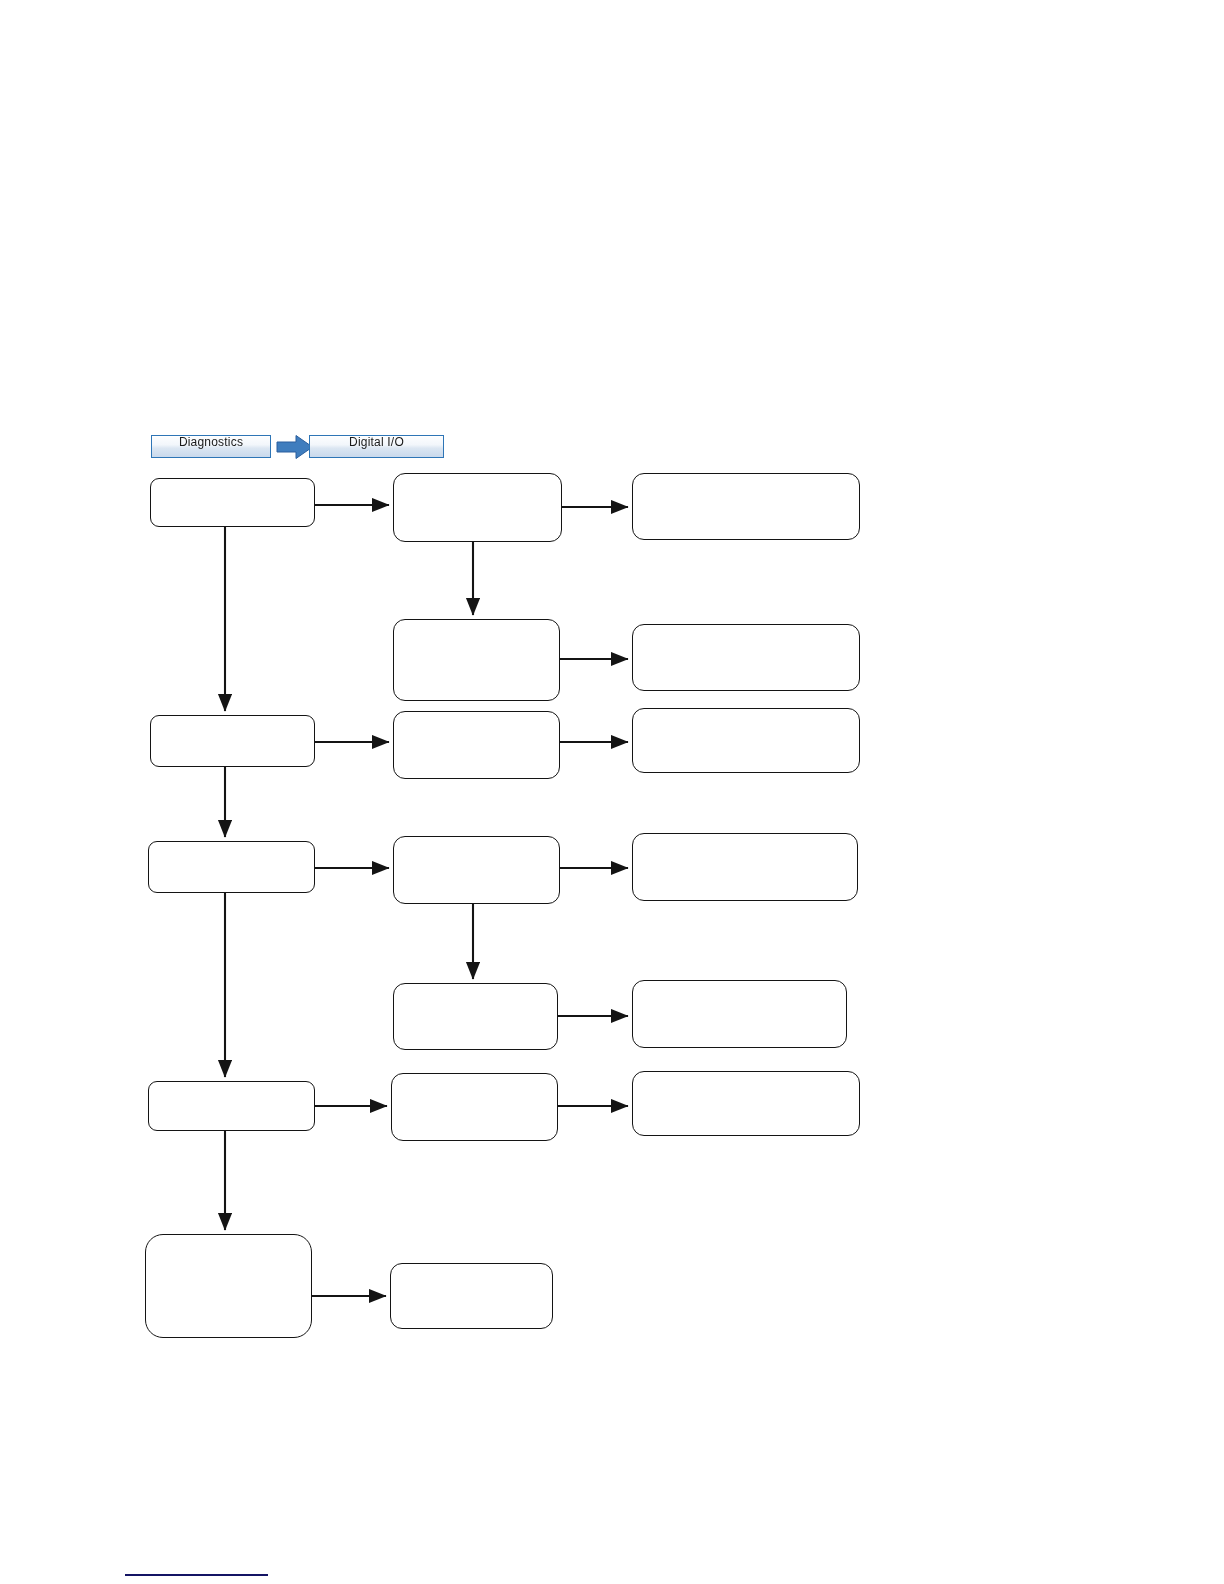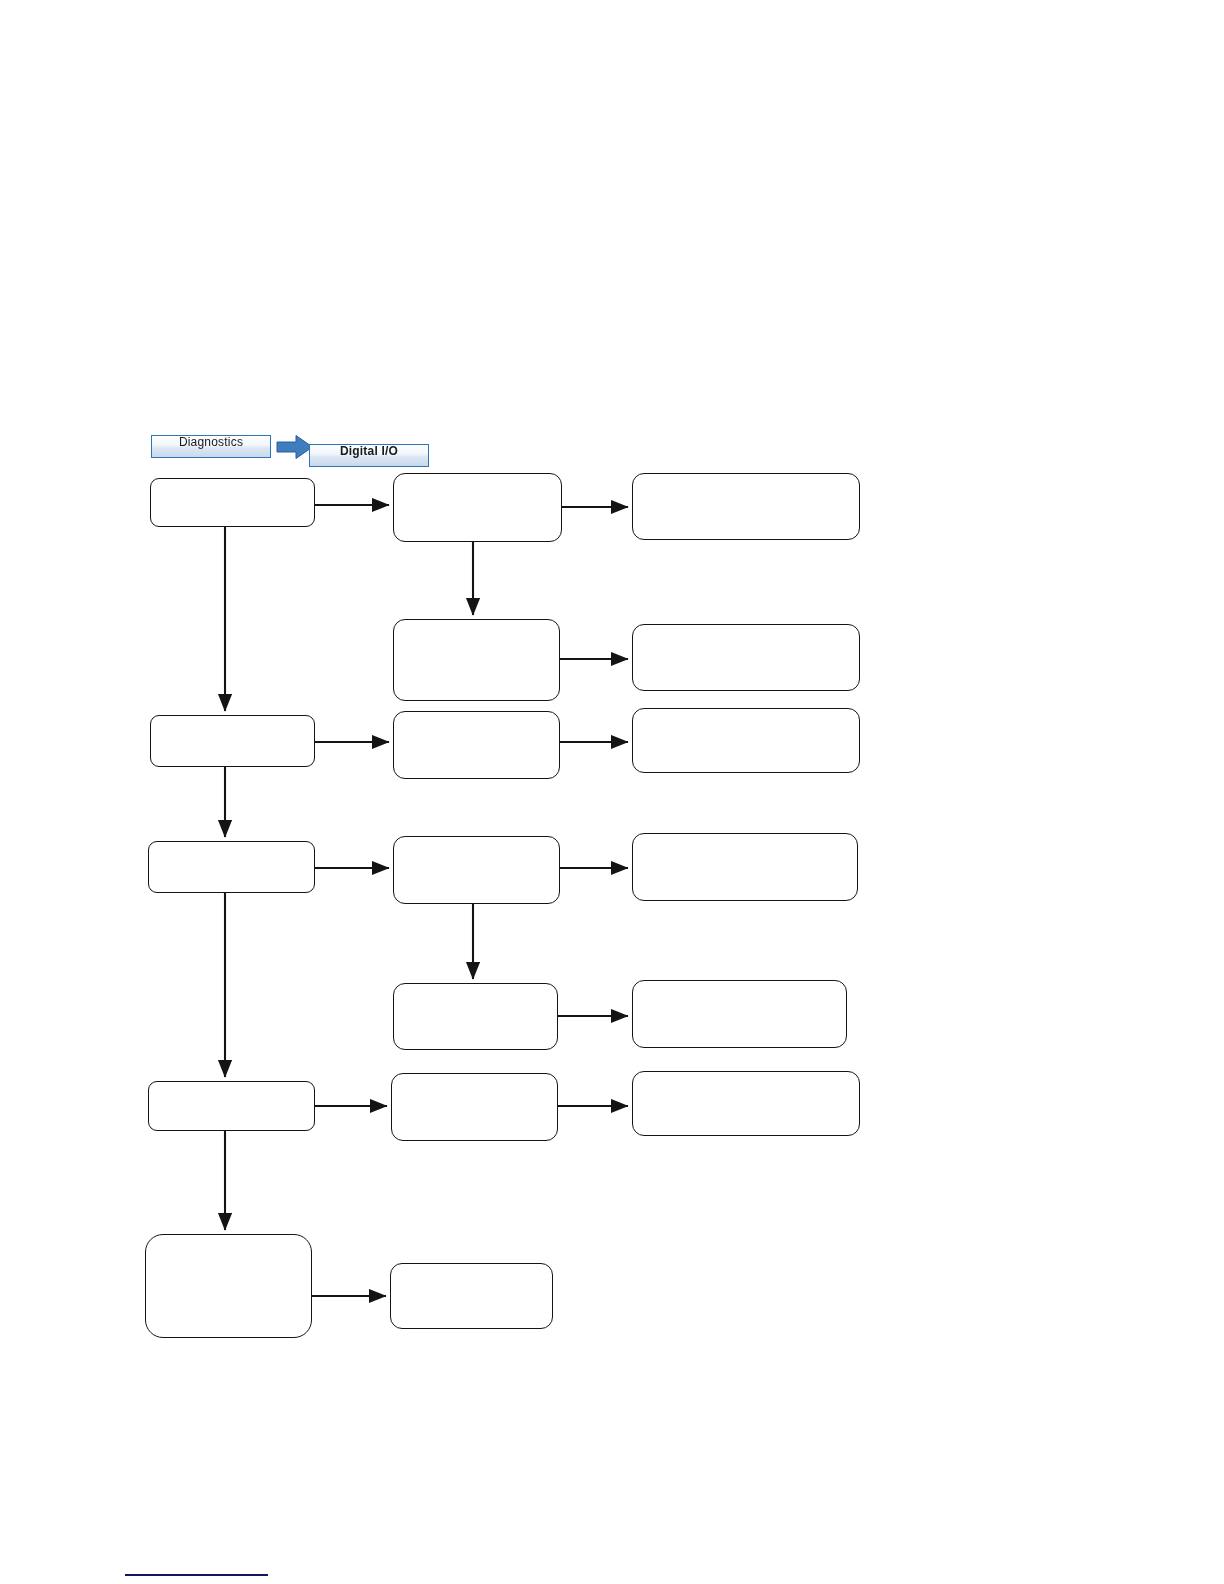--- a/index.html
+++ b/index.html
@@ -134,21 +134,21 @@
   <div class="chip" id="chip-diagnostics" style="left: 151px; top: 435px; width: 120px; height: 23px;">
     <span class="chip-text">Diagnostics</span>
   </div>
 
   <div class="chip-arrow" id="chip-arrow" style="left: 276px; top: 433px; width: 34px; height: 27px;">
     <svg viewBox="0 0 38 28" xmlns="http://www.w3.org/2000/svg" width="38" height="28">
       <path d="M1,9 L20,9 L20,2.5 L36.5,14 L20,25.5 L20,19 L1,19 Z" fill="#3f7dbe" stroke="#2a5f9e" stroke-width="1"></path>
     </svg>
   </div>
 
-  <div class="chip" id="chip-digital-io" style="left: 309px; top: 444px; width: 120px; height: 23px; font-weight: bold;">
+  <div class="chip" id="chip-digital-io" style="left: 309px; top: 435px; width: 135px; height: 23px;">
     <span class="chip-text">Digital I/O</span>
   </div>
 
   <div class="node" id="n-c1-r1" style="left: 150px; top: 478px; width: 165px; height: 49px;">
     <span class="node-text"></span>
   </div>
   <div class="node soft" id="n-c2-r1" style="left: 393px; top: 473px; width: 169px; height: 69px;">
     <span class="node-text"></span>
   </div>
   <div class="node soft" id="n-c3-r1" style="left: 632px; top: 473px; width: 228px; height: 67px;">

